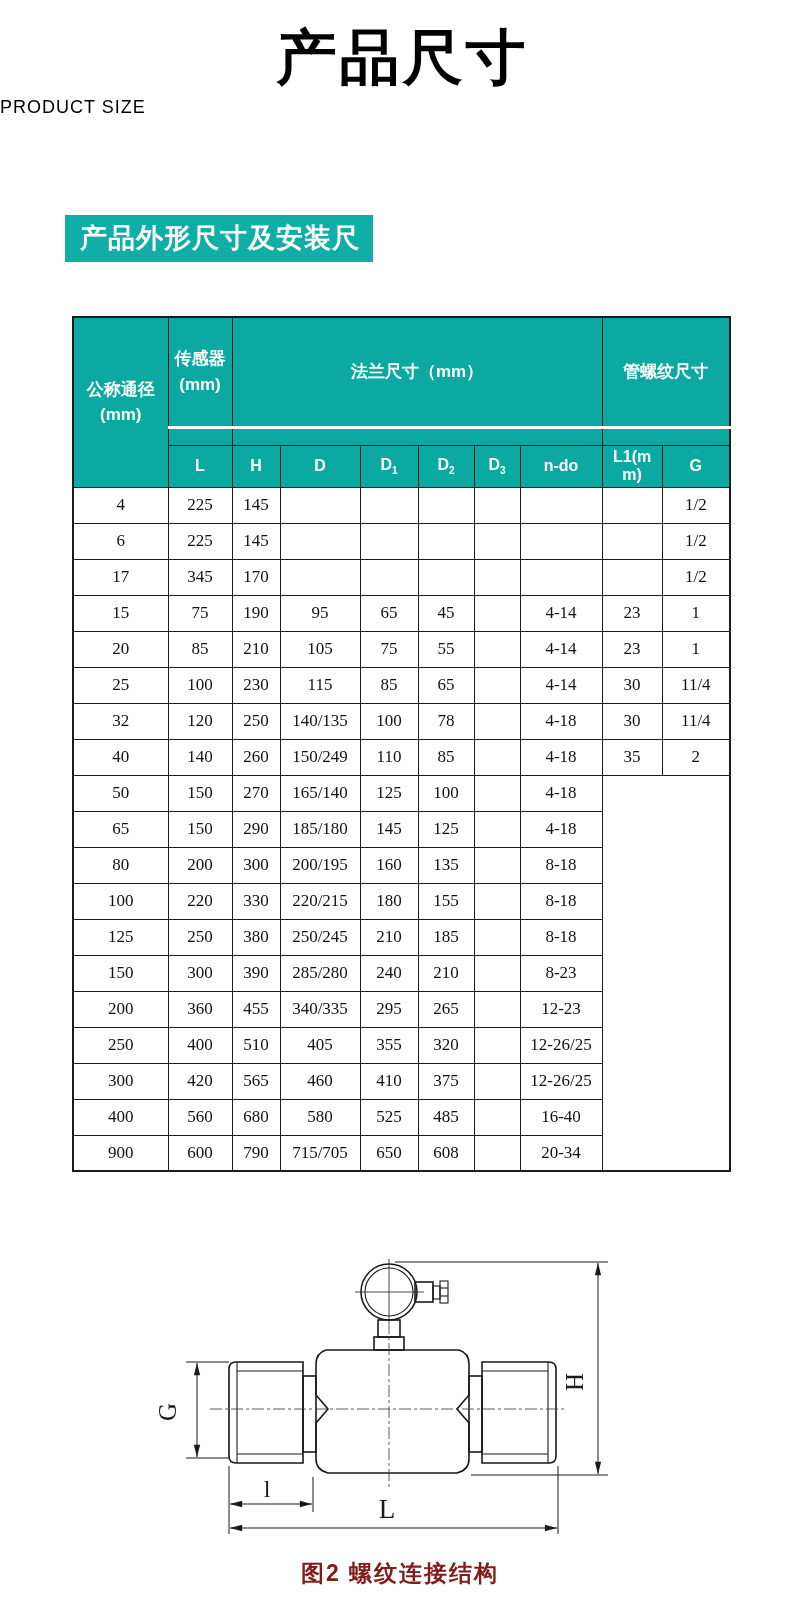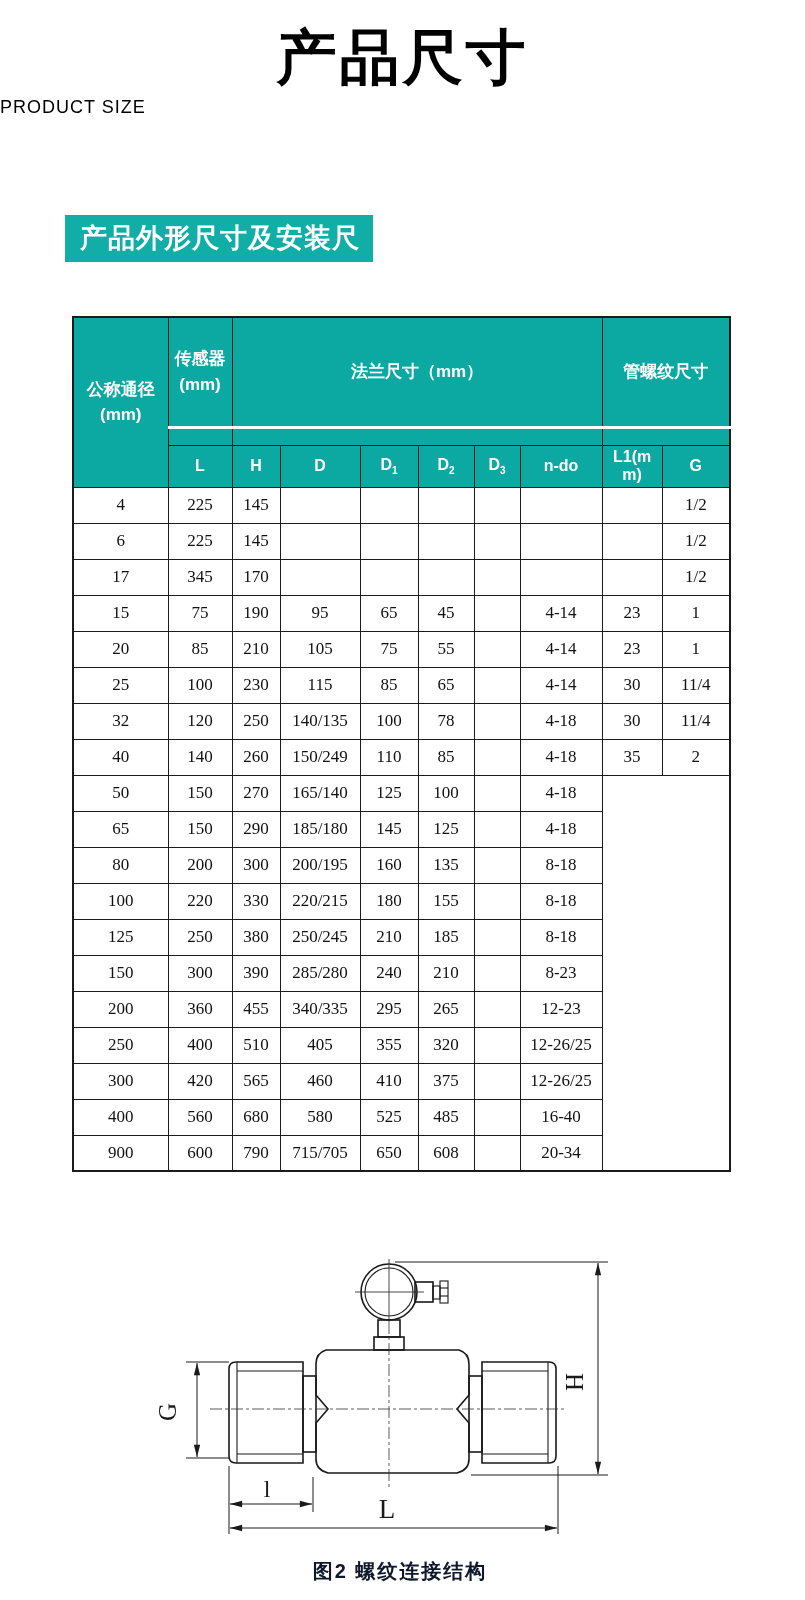--- a/index.html
+++ b/index.html
@@ -62,21 +62,21 @@
     height: 36px;
     background: #ffffff;
     color: #111;
     font-size: 17px;
     font-family: "Liberation Serif", serif;
   }
   td.merged-empty { background: #ffffff; }
   .figure-caption {
     position: absolute; left: 0; top: 1558px; width: 800px;
     text-align: center;
-    font-size: 20px; font-weight: bold; color: #0f172a;
+    font-size: 23px; font-weight: bold; color: #7f1d1d;
     letter-spacing: 2px;
   }
   svg .part { fill: none; stroke: #1a1a1a; stroke-width: 1.6; }
   svg .thinpart { fill: none; stroke: #1a1a1a; stroke-width: 1.1; }
   svg .centerline { fill: none; stroke: #333; stroke-width: 0.8; stroke-dasharray: 12 3 3 3; }
   svg .axis { fill: none; stroke: #333; stroke-width: 0.9; }
   svg .dim { fill: none; stroke: #1a1a1a; stroke-width: 1; }
   svg .dimtext { fill: #1a1a1a; font-family: "Liberation Serif", serif; }
 </style>
 </head>

